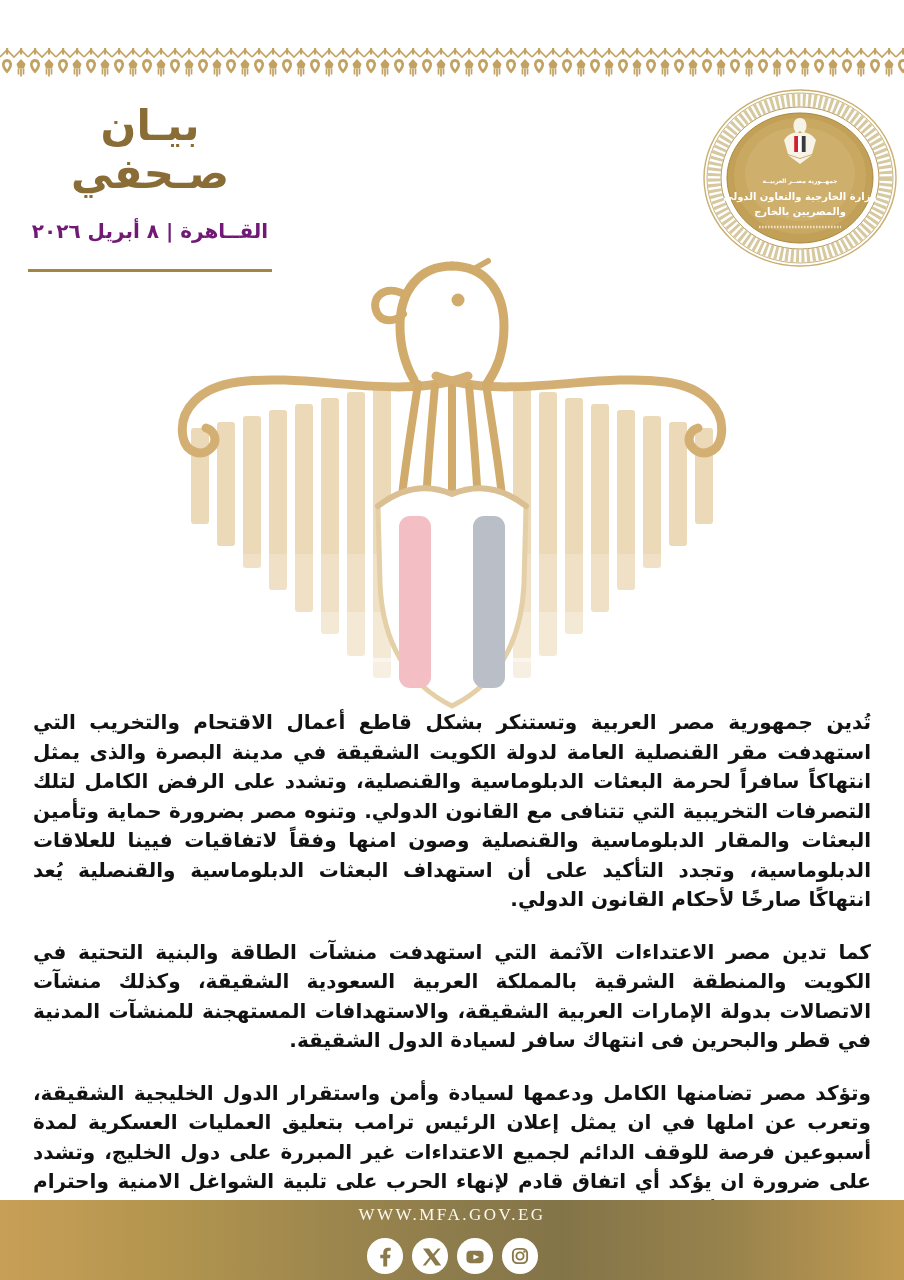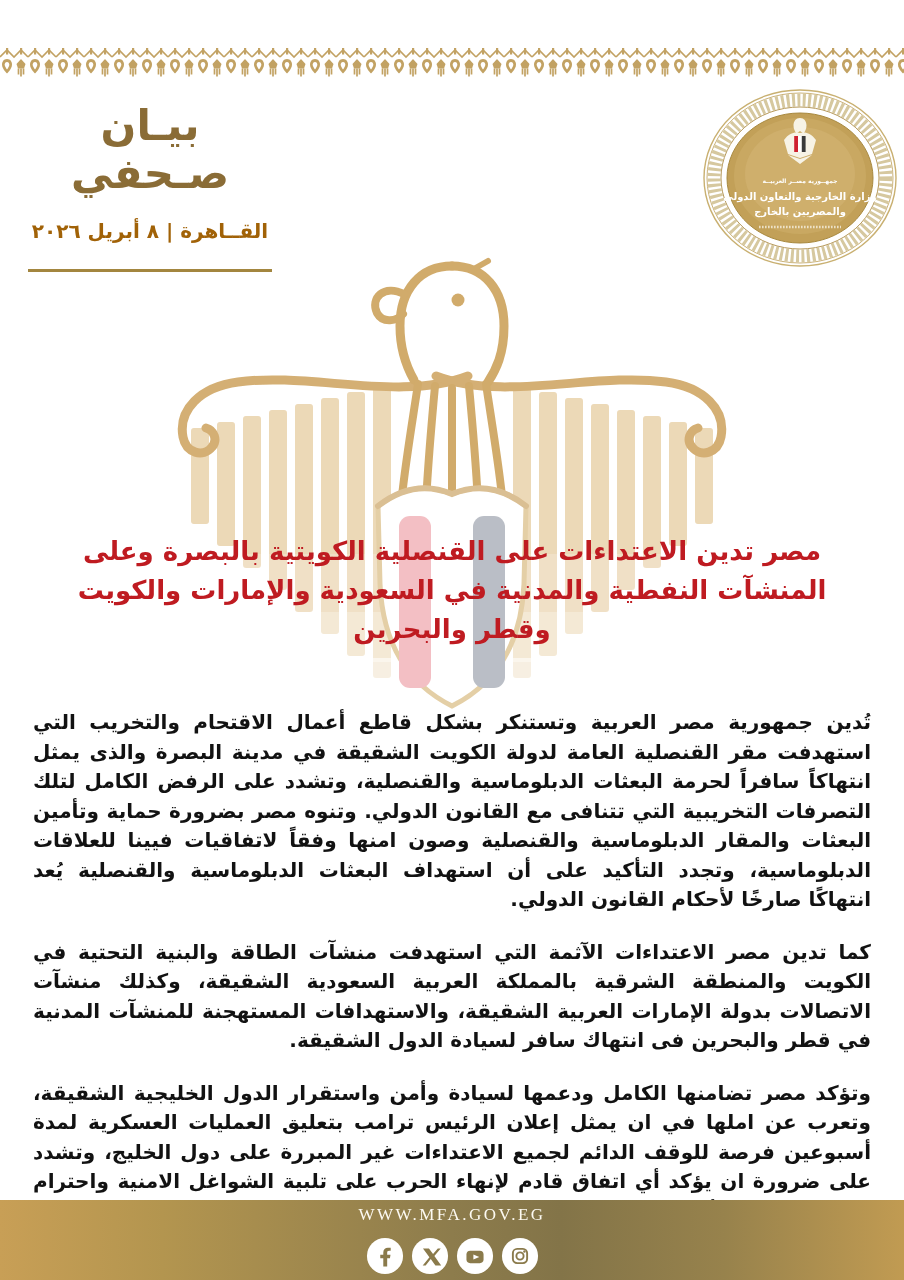--- a/index.html
+++ b/index.html
@@ -6,21 +6,21 @@
   .page{
     position:relative; width:904px; height:1280px; background:#ffffff;
     overflow:hidden; font-family:"DejaVu Sans", sans-serif;margin-top:48px;
   }
   
   .border-top{position:absolute;left:0;top:0;width:904px;height:30px;}
   .border-bottom{position:absolute;left:0;top:1233px;width:904px;height:46px;}
   
   .title-block{position:absolute;left:18px;top:54px;width:264px;text-align:center;direction:rtl;}
   .doc-title{margin:0;font-size:42px;font-weight:bold;color:#8a6c36;line-height:1.15;}
-  .dateline{margin:20px 0 0 0;font-size:20px;font-weight:bold;color:#a16207;}
+  .dateline{margin:20px 0 0 0;font-size:20px;font-weight:bold;color:#701a75;}
   .title-rule{width:244px;height:3px;background:#a3863f;margin:26px auto 0 auto;}
   .seal{position:absolute;left:701px;top:40px;width:198px;height:180px;}
   
   .watermark{position:absolute;left:150px;top:206px;width:604px;height:458px;opacity:.95;}
   
   .headline{
     position:absolute;left:42px;top:484px;width:820px;direction:rtl;text-align:center;
     font-size:26px;font-weight:bold;color:#bf1b21;line-height:39px;margin:0;
   }
   
@@ -163,21 +163,20 @@
       <path d="M336 130 C342 170 348 205 352 242" stroke-width="8"></path>
     </g>
     <g>
       <path d="M228 252 Q264 224 302 240 Q340 224 376 252 L374 330 Q370 418 302 452 Q234 418 230 330 Z" fill="#ffffff" stroke="#e3cda2" stroke-width="5"></path>
       <rect x="249" y="262" width="32" height="172" rx="11" fill="#f3bcc1"></rect>
       <rect x="323" y="262" width="32" height="172" rx="11" fill="#b7bbc3"></rect>
       <path d="M228 252 Q264 224 302 240 Q340 224 376 252" fill="none" stroke="#d9bc8e" stroke-width="6" stroke-linecap="round"></path>
     </g>
   </svg>
 
-  <h2 class="headline">مصر تدين الاعتداءات على القنصلية الكويتية بالبصرة وعلى المنشآت النفطية والمدنية في السعودية والإمارات والكويت وقطر والبحرين</h2>
 
   <div class="body-text">
     <p>تُدين جمهورية مصر العربية وتستنكر بشكل قاطع أعمال الاقتحام والتخريب التي استهدفت مقر القنصلية العامة لدولة الكويت الشقيقة في مدينة البصرة والذى يمثل انتهاكاً سافراً لحرمة البعثات الدبلوماسية والقنصلية، وتشدد على الرفض الكامل لتلك التصرفات التخريبية التي تتنافى مع القانون الدولي. وتنوه مصر بضرورة حماية وتأمين البعثات والمقار الدبلوماسية والقنصلية وصون امنها وفقاً لاتفاقيات فيينا للعلاقات الدبلوماسية، وتجدد التأكيد على أن استهداف البعثات الدبلوماسية والقنصلية يُعد انتهاكًا صارخًا لأحكام القانون الدولي.</p>
     <p>كما تدين مصر الاعتداءات الآثمة التي استهدفت منشآت الطاقة والبنية التحتية في الكويت والمنطقة الشرقية بالمملكة العربية السعودية الشقيقة، وكذلك منشآت الاتصالات بدولة الإمارات العربية الشقيقة، والاستهدافات المستهجنة للمنشآت المدنية في قطر والبحرين فى انتهاك سافر لسيادة الدول الشقيقة.</p>
     <p>وتؤكد مصر تضامنها الكامل ودعمها لسيادة وأمن واستقرار الدول الخليجية الشقيقة، وتعرب عن املها في ان يمثل إعلان الرئيس ترامب بتعليق العمليات العسكرية لمدة أسبوعين فرصة للوقف الدائم لجميع الاعتداءات غير المبررة على دول الخليج، وتشدد على ضرورة ان يؤكد أي اتفاق قادم لإنهاء الحرب على تلبية الشواغل الامنية واحترام سيادة ووحدة الأراضي والسلامة الإقليمية لدول الخليج العربي الشقيقة وفقا لمبادئ القانون الدولي وحسن الجوار.</p>
   </div>
 
   <div class="footer-bar">
     <div class="footer-url">WWW.MFA.GOV.EG</div>
     <div class="social-row">

